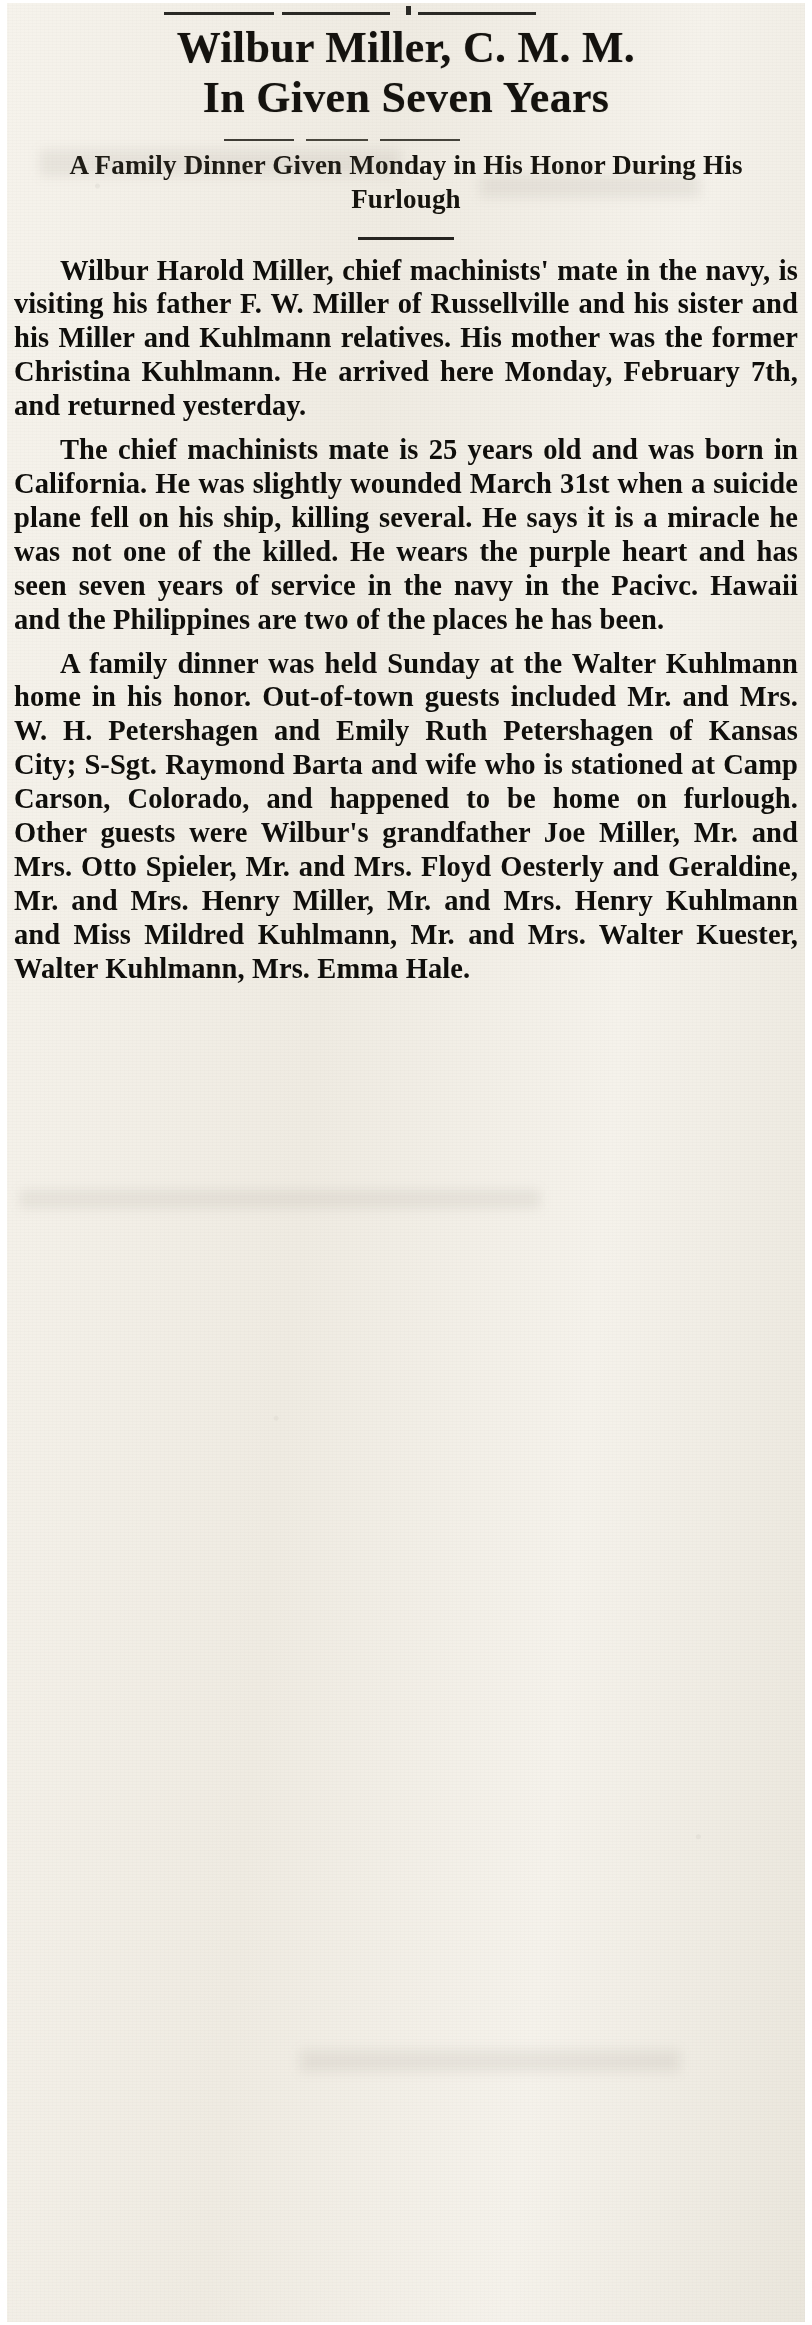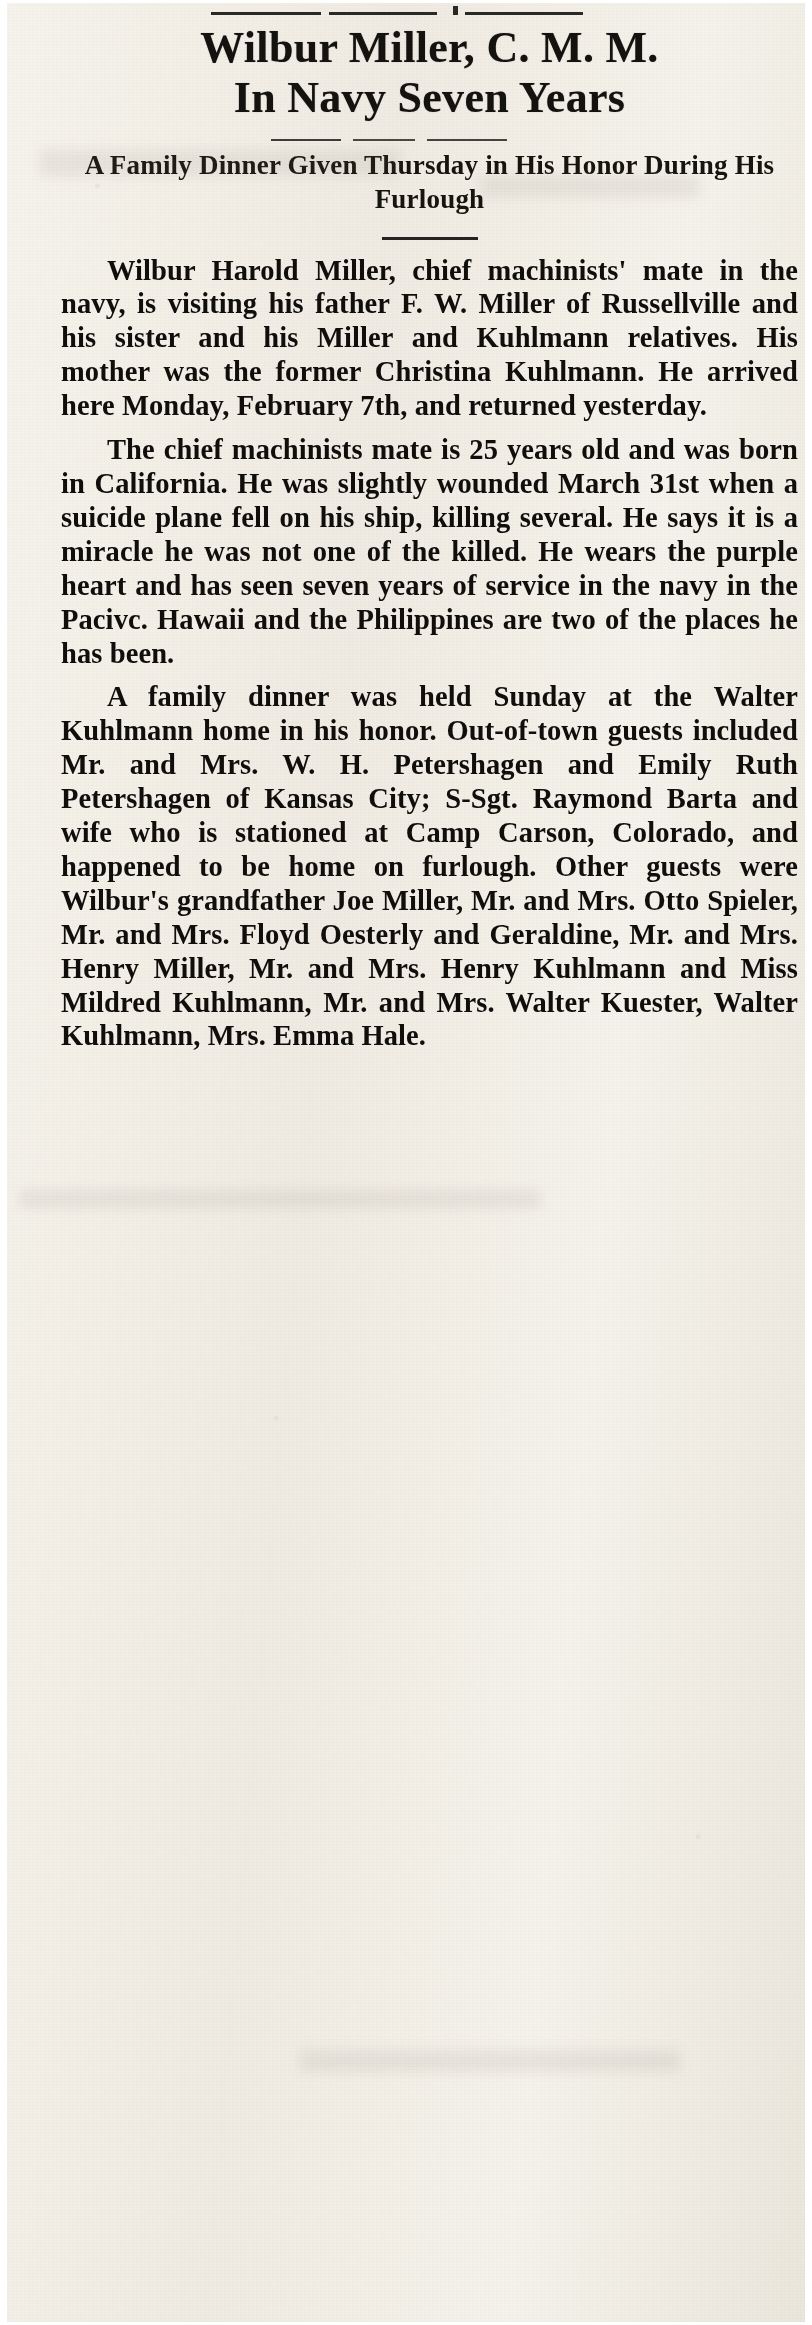--- a/index.html
+++ b/index.html
@@ -132,21 +132,21 @@
     position: absolute;
     pointer-events: none;
     z-index: 3;
     background: rgba(120,112,96,0.10);
     filter: blur(6px);
   }
   .s1 { left: 40px;  top: 150px;  width: 360px; height: 26px; }
   .s2 { left: 480px; top: 175px;  width: 220px; height: 22px; }
   .s3 { left: 20px;  top: 1190px; width: 520px; height: 18px; }
   .s4 { left: 300px; top: 2050px; width: 380px; height: 22px; }
-  .content { position: relative; z-index: 2; margin-left: 47px; }
+  .content { position: relative; z-index: 2; }
 </style>
 </head>
 <body>
 
 <div class="clipping">
 
   <div class="edge edge-top"></div>
   <div class="edge edge-bottom"></div>
   <div class="edge edge-left"></div>
   <div class="edge edge-right"></div>
@@ -160,30 +160,30 @@
 
     <div class="rule-top">
       <div class="seg seg-a"></div>
       <div class="seg seg-b"></div>
       <div class="seg seg-c"></div>
       <div class="seg seg-d"></div>
     </div>
 
     <h1 class="headline">
       <span>Wilbur Miller, C. M. M.</span>
-      <span class="l2">In Navy Seven Years</span>
+      <span class="l2">In Given Seven Years</span>
     </h1>
 
     <div class="rule-mid">
       <div class="dash d1"></div>
       <div class="dash d2"></div>
       <div class="dash d3"></div>
     </div>
 
-    <h2 class="subhead">A Family Dinner Given Thursday in His Honor During His Furlough</h2>
+    <h2 class="subhead">A Family Dinner Given Monday in His Honor During His Furlough</h2>
 
     <div class="rule-short"></div>
 
     <p class="body">Wilbur Harold Miller, chief machinists' mate in the navy, is visiting his father F. W. Miller of Russellville and his sister and his Miller and Kuhlmann relatives. His mother was the former Christina Kuhlmann. He arrived here Monday, February 7th, and returned yesterday.</p>
     <p class="body">The chief machinists mate is 25 years old and was born in California. He was slightly wounded March 31st when a suicide plane fell on his ship, killing several. He says it is a miracle he was not one of the killed. He wears the purple heart and has seen seven years of service in the navy in the Pacivc. Hawaii and the Philippines are two of the places he has been.</p>
     <p class="body">A family dinner was held Sunday at the Walter Kuhlmann home in his honor. Out-of-town guests included Mr. and Mrs. W. H. Petershagen and Emily Ruth Petershagen of Kansas City; S-Sgt. Raymond Barta and wife who is stationed at Camp Carson, Colorado, and happened to be home on furlough. Other guests were Wilbur's grandfather Joe Miller, Mr. and Mrs. Otto Spieler, Mr. and Mrs. Floyd Oesterly and Geraldine, Mr. and Mrs. Henry Miller, Mr. and Mrs. Henry Kuhlmann and Miss Mildred Kuhlmann, Mr. and Mrs. Walter Kuester, Walter Kuhlmann, Mrs. Emma Hale.</p>
 
   </div>
 
   <div class="grain"></div>

